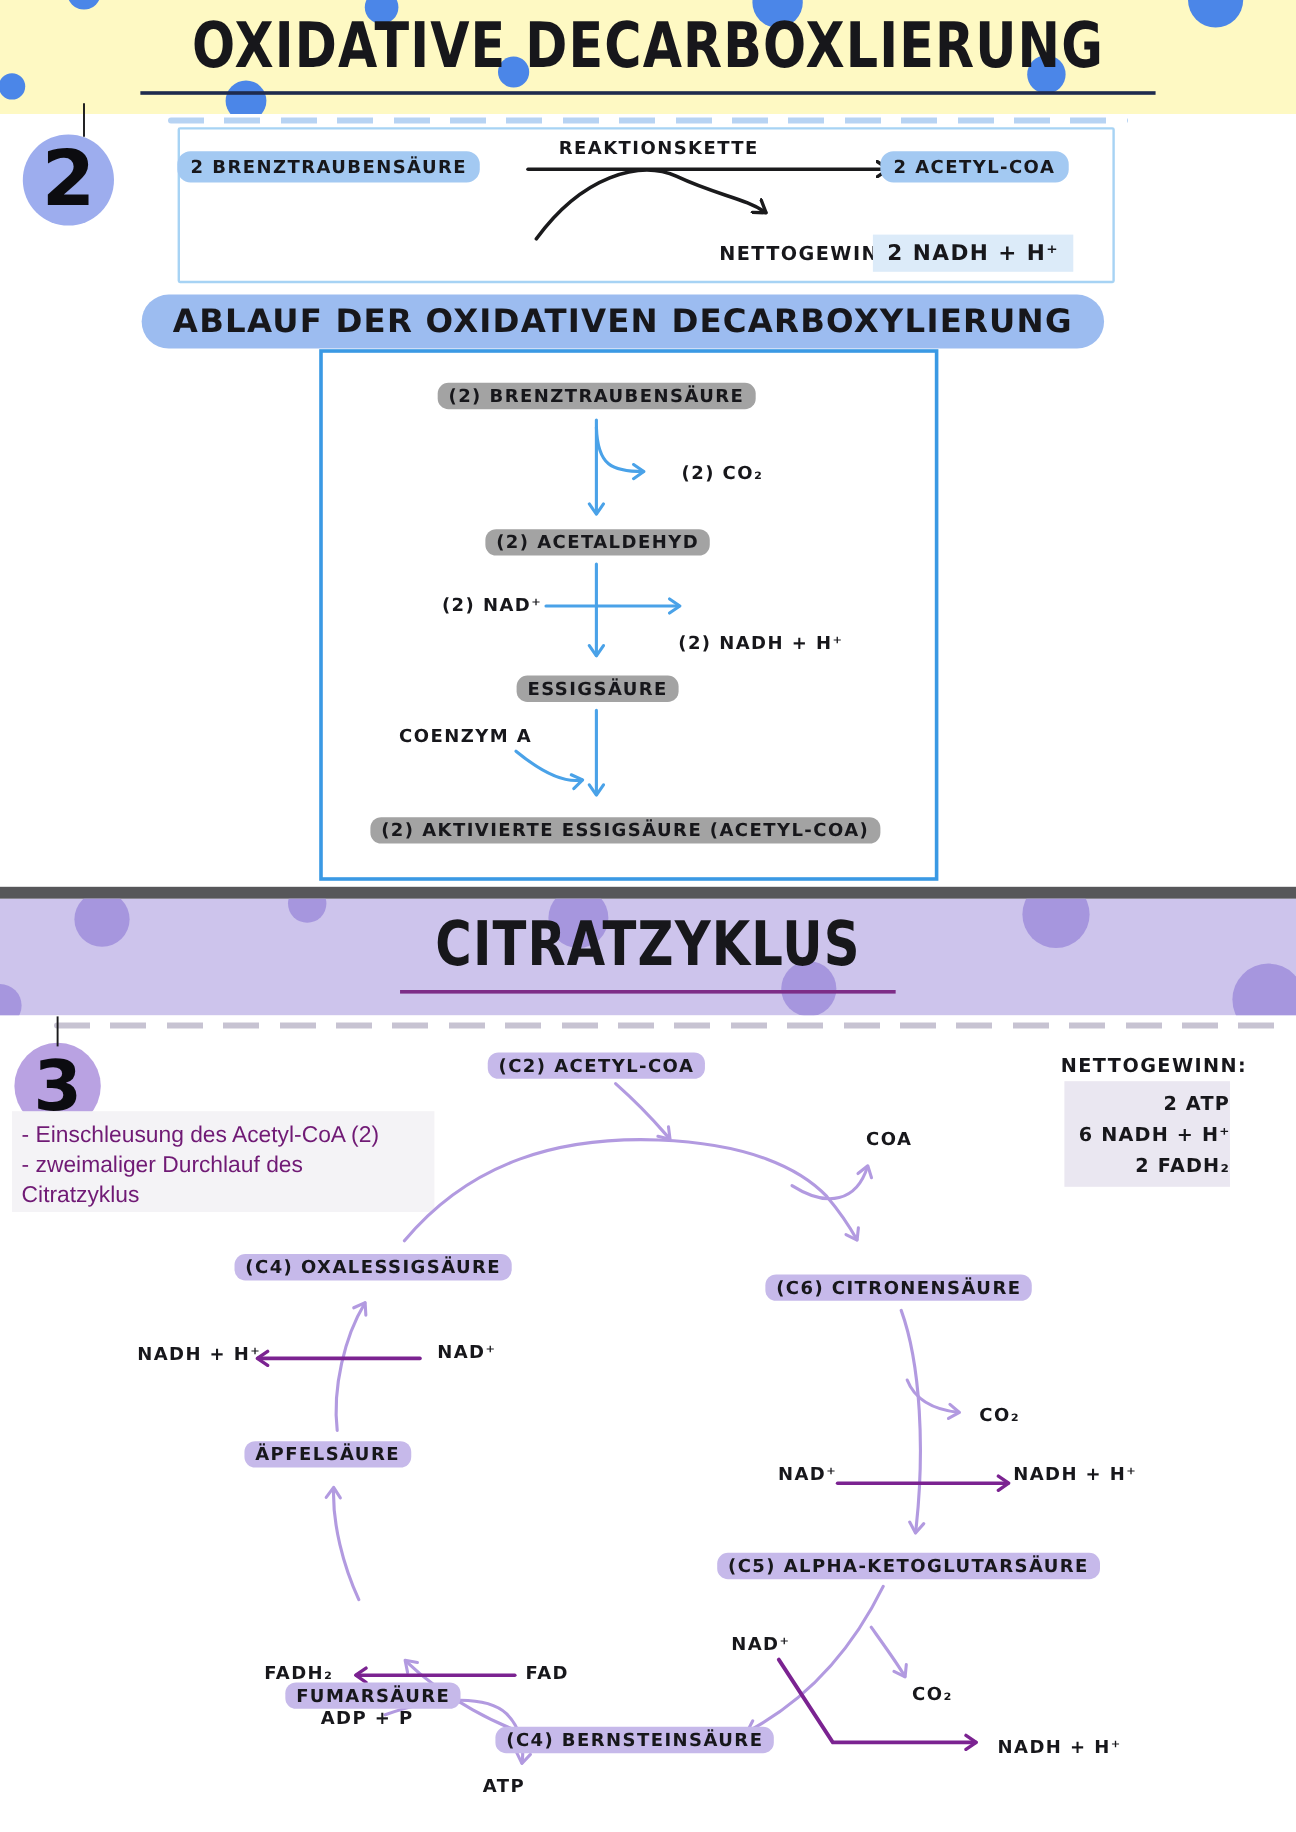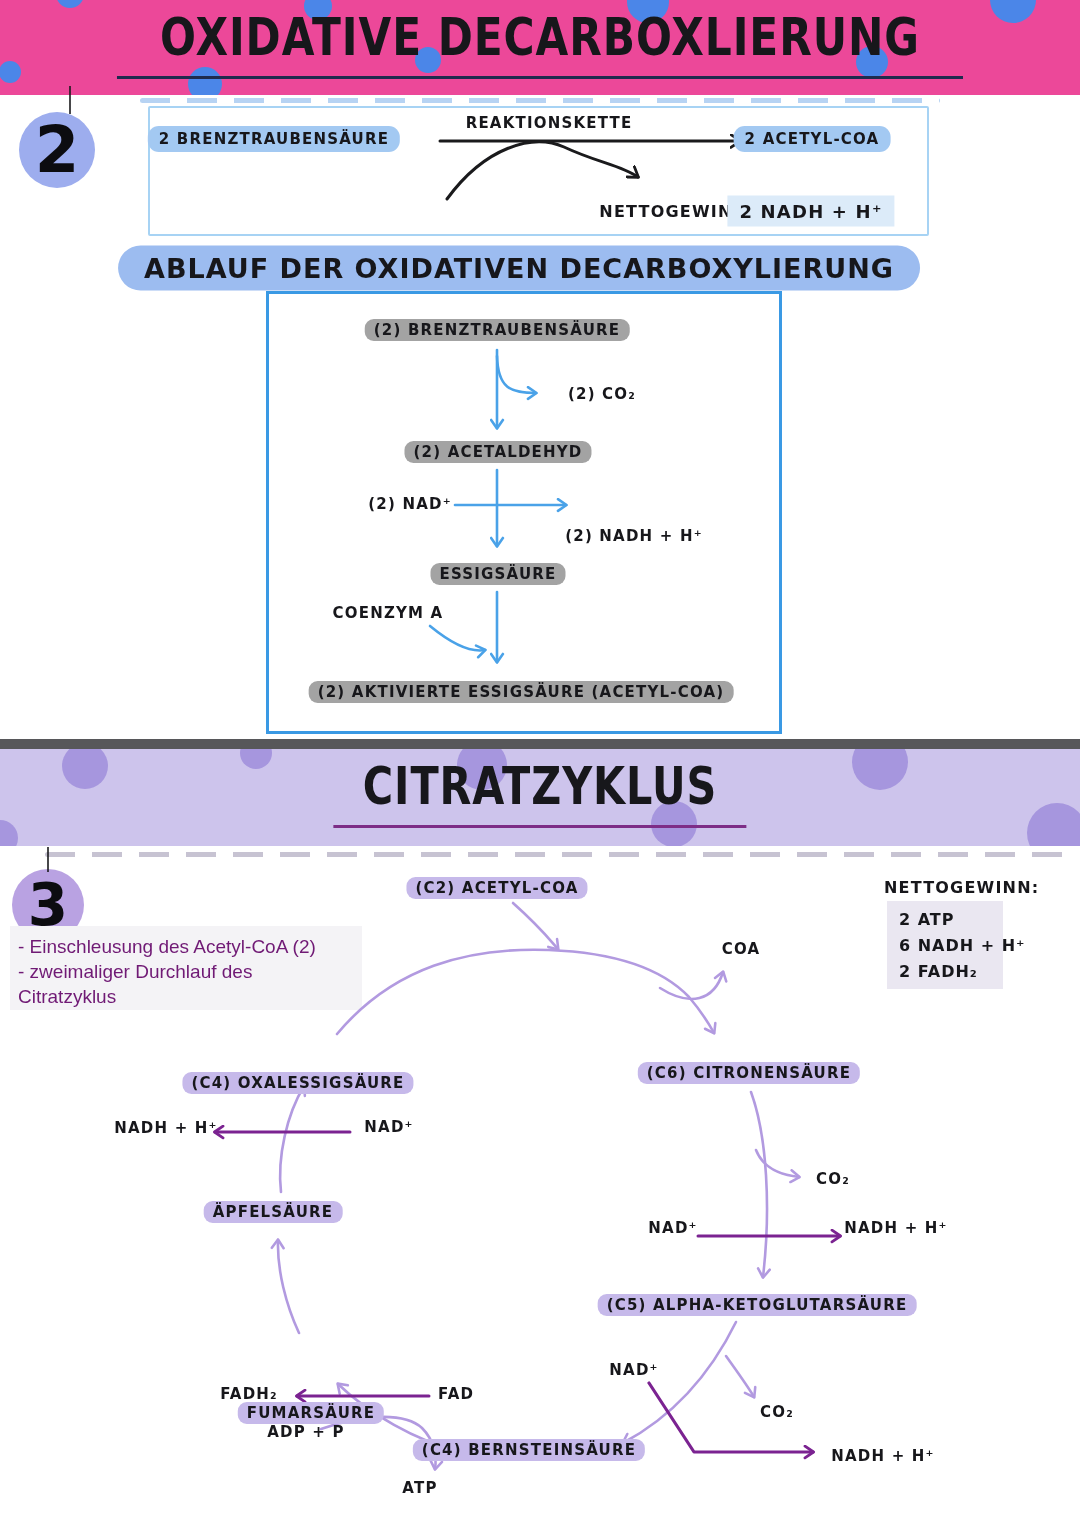--- a/index.html
+++ b/index.html
@@ -1,20 +1,20 @@
 <!DOCTYPE html>
 <html><head>
 <meta charset="utf-8">
 <style>
   html,body{margin:0;padding:0;background:#ffffff;}
   .page{position:relative;width:1080px;height:1527px;background:#ffffff;overflow:hidden;
         font-family:"DejaVu Sans",sans-serif;color:#17171b;}
   
   .banner{position:absolute;left:0;width:1080px;overflow:hidden;}
-  .banner1{top:0;height:95px;background:#ec4899;}
+  .banner1{top:0;height:95px;background:#fef9c3;}
   .banner2{top:749px;height:97px;background:#cdc4ec;}
   .dot{position:absolute;border-radius:50%;}
   .banner1 .dot{background:#4b86e8;}
   .banner2 .dot{background:#a696de;}
   .banner-title{position:absolute;left:50%;transform:translateX(-50%);text-align:center;}
   .banner-title .tt{display:inline-block;font-weight:800;letter-spacing:1px;
         transform:scale(.92,1.14);transform-origin:center bottom;white-space:nowrap;}
   .t1{top:14px;font-size:46px;border-bottom:3px solid #1e2b4e;padding:0 10px 8px 10px;}
   .t2{top:15px;font-size:45px;border-bottom:3px solid #7d2d87;padding:0 14px 8px 14px;}
   
@@ -29,21 +29,21 @@
   .badge{position:absolute;border-radius:50%;display:flex;align-items:center;justify-content:center;}
   .badge .num{font-weight:800;color:#0c0c10;line-height:1;}
   .badge2{left:19px;top:112px;width:76px;height:76px;background:#9dadee;}
   .badge2 .num{font-size:64px;}
   .badge3{left:12px;top:869px;width:72px;height:72px;background:#b9a2e2;}
   .badge3 .num{font-size:58px;}
   
   .frame{position:absolute;background:#ffffff;}
   .box1{left:148px;top:106px;width:777px;height:126px;border:2px solid #a7d3f4;border-radius:2px;}
   .box2{left:266px;top:291px;width:510px;height:437px;border:3px solid #3a99e4;}
-  .netbox2{left:887px;top:901px;width:116px;height:88px;background:#eae7f1;padding:6px 0 0 12px;box-sizing:border-box;}
+  .netbox2{left:887px;top:901px;width:138px;height:88px;background:#eae7f1;padding:6px 0 0 12px;box-sizing:border-box;text-align:right;}
   .netbox2 .row{font-size:16px;letter-spacing:1px;font-weight:600;line-height:26px;white-space:nowrap;}
   .notesbox{left:10px;top:926px;width:352px;height:84px;background:#f4f3f6;padding:8px 0 0 8px;box-sizing:border-box;}
   .notesbox .nline{font-family:Liberation Sans, sans-serif;font-size:19px;line-height:25px;color:#701a75;}
   
   .lbl{position:absolute;transform:translate(-50%,-50%);font-size:15px;font-weight:600;
        letter-spacing:1.2px;white-space:nowrap;z-index:3;}
   .hl-blue{background:#a3c9f2;border-radius:11px;padding:4px 11px;}
   .hl-peri{background:#a3a3a3;border-radius:9px;padding:2px 9px;}
   .hl-lav{background:#c6b9ea;border-radius:9px;padding:2px 9px;}
   .netval{background:#dcebf9;padding:5px 12px;font-size:18px;}
@@ -185,15 +185,15 @@
   <div class="lbl" style="left:883px;top:1456px;">NADH + H⁺</div>
   <div class="lbl hl-lav" style="left:529px;top:1450px;">(C4) BERNSTEINSÄURE</div>
   <div class="lbl" style="left:306px;top:1432px;">ADP + P</div>
   <div class="lbl" style="left:420px;top:1488px;">ATP</div>
   <div class="lbl" style="left:456px;top:1394px;">FAD</div>
   <div class="lbl" style="left:249px;top:1394px;">FADH₂</div>
   <div class="lbl hl-lav" style="left:311px;top:1413px;">FUMARSÄURE</div>
   <div class="lbl hl-lav" style="left:273px;top:1212px;">ÄPFELSÄURE</div>
   <div class="lbl" style="left:389px;top:1127px;">NAD⁺</div>
   <div class="lbl" style="left:166px;top:1128px;">NADH + H⁺</div>
-  <div class="lbl hl-lav" style="left:298px;top:1056px;margin-top:27px;">(C4) OXALESSIGSÄURE</div>
+  <div class="lbl hl-lav" style="left:311px;top:1056px;">(C4) OXALESSIGSÄURE</div>
 
 </div>
 
 </body></html>

